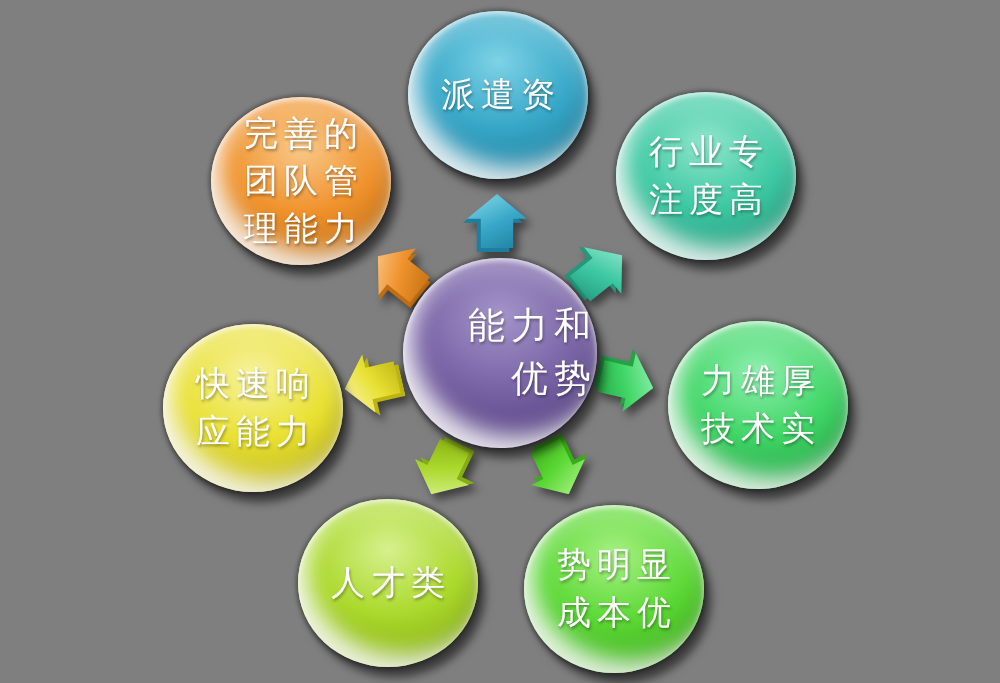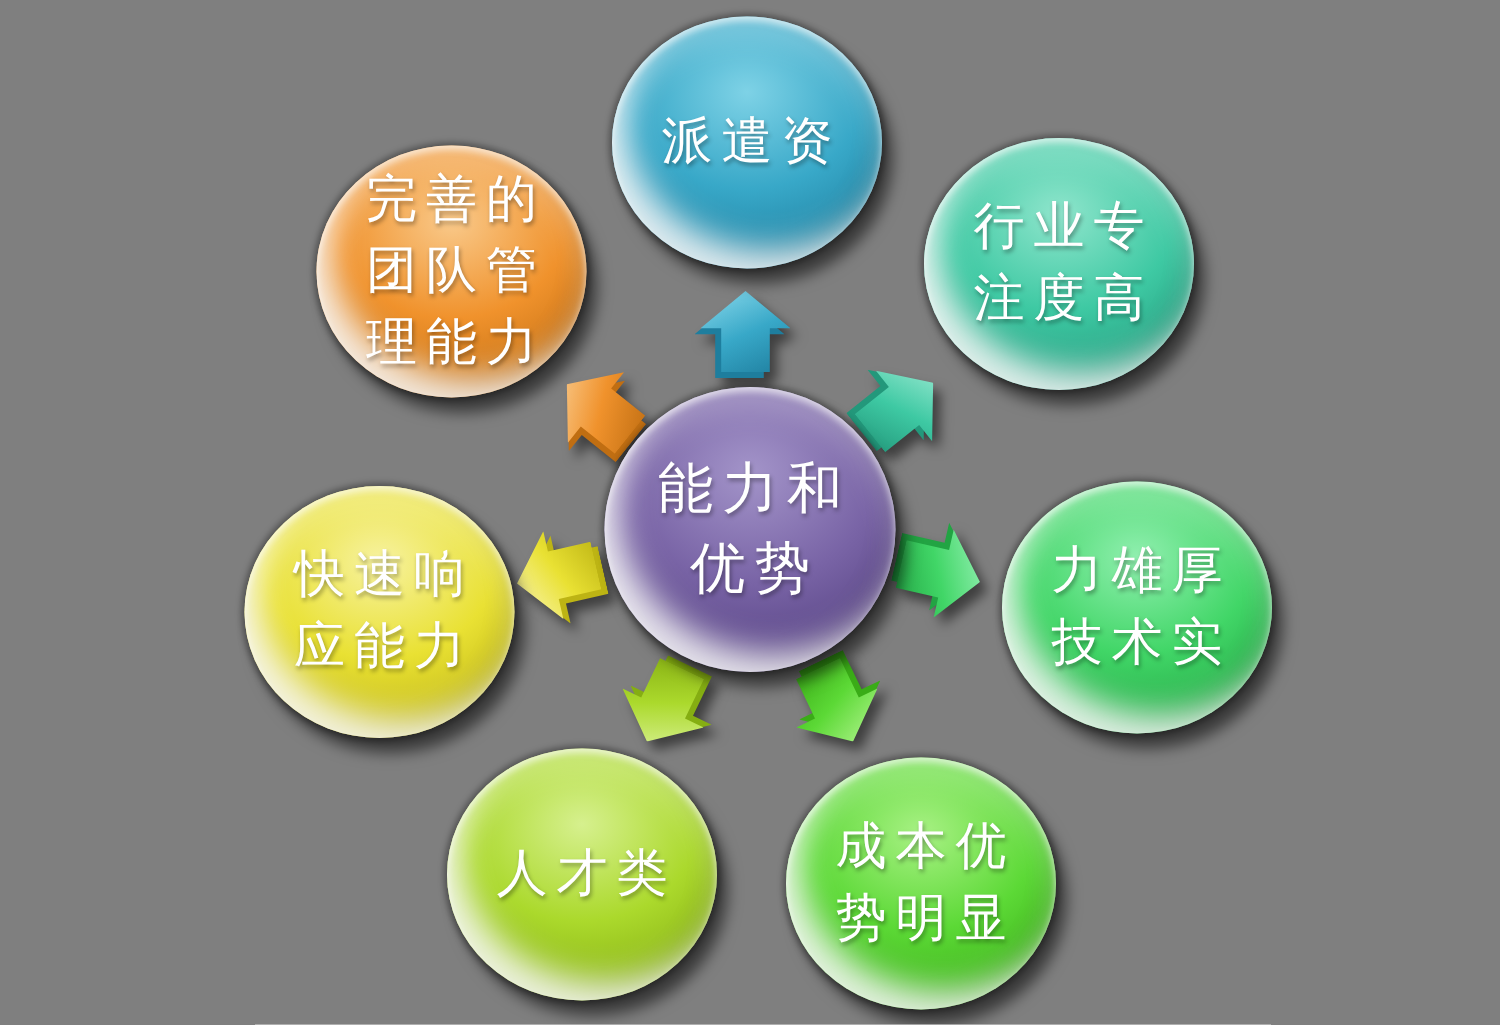--- a/index.html
+++ b/index.html
@@ -42,21 +42,21 @@
     position: absolute;
     inset: 0;
     display: flex;
     flex-direction: column;
     justify-content: center;
     align-items: center;
     color: #ffffff;
     text-shadow: 1px 2px 3px rgba(0,0,0,0.35);
   }
   .outer .label { font-size: 34px; line-height: 1.40; font-family: Liberation Serif, serif; }
-  .node-center .label { font-size: 37px; line-height: 1.42; }
+  .node-center .label { font-size: 37px; line-height: 1.42; align-items: flex-end; }
   .label span {
     display: block;
     letter-spacing: 6px;
     padding-left: 6px;
     white-space: nowrap;
   }
 
   
   .arrow {
     position: absolute;
@@ -159,22 +159,22 @@
 
   <div class="node outer node-right" style="--light: #90efaf; --main: #41d667; --dark: #22a443;">
     <div class="label">
       <span>力雄厚</span>
       <span>技术实</span>
     </div>
   </div>
 
   <div class="node outer node-bottom-right" style="--light: #a8f184; --main: #5cd936; --dark: #3aac17;">
     <div class="label">
+      <span>势明显</span>
       <span>成本优</span>
-      <span>势明显</span>
     </div>
   </div>
 
   <div class="node outer node-bottom-left" style="--light: #d6f08e; --main: #abd92c; --dark: #85ae12;">
     <div class="label">
       <span>人才类</span>
     </div>
   </div>
 
   <div class="node outer node-top-left" style="--light: #f9c98a; --main: #f0922c; --dark: #c06e12;">

